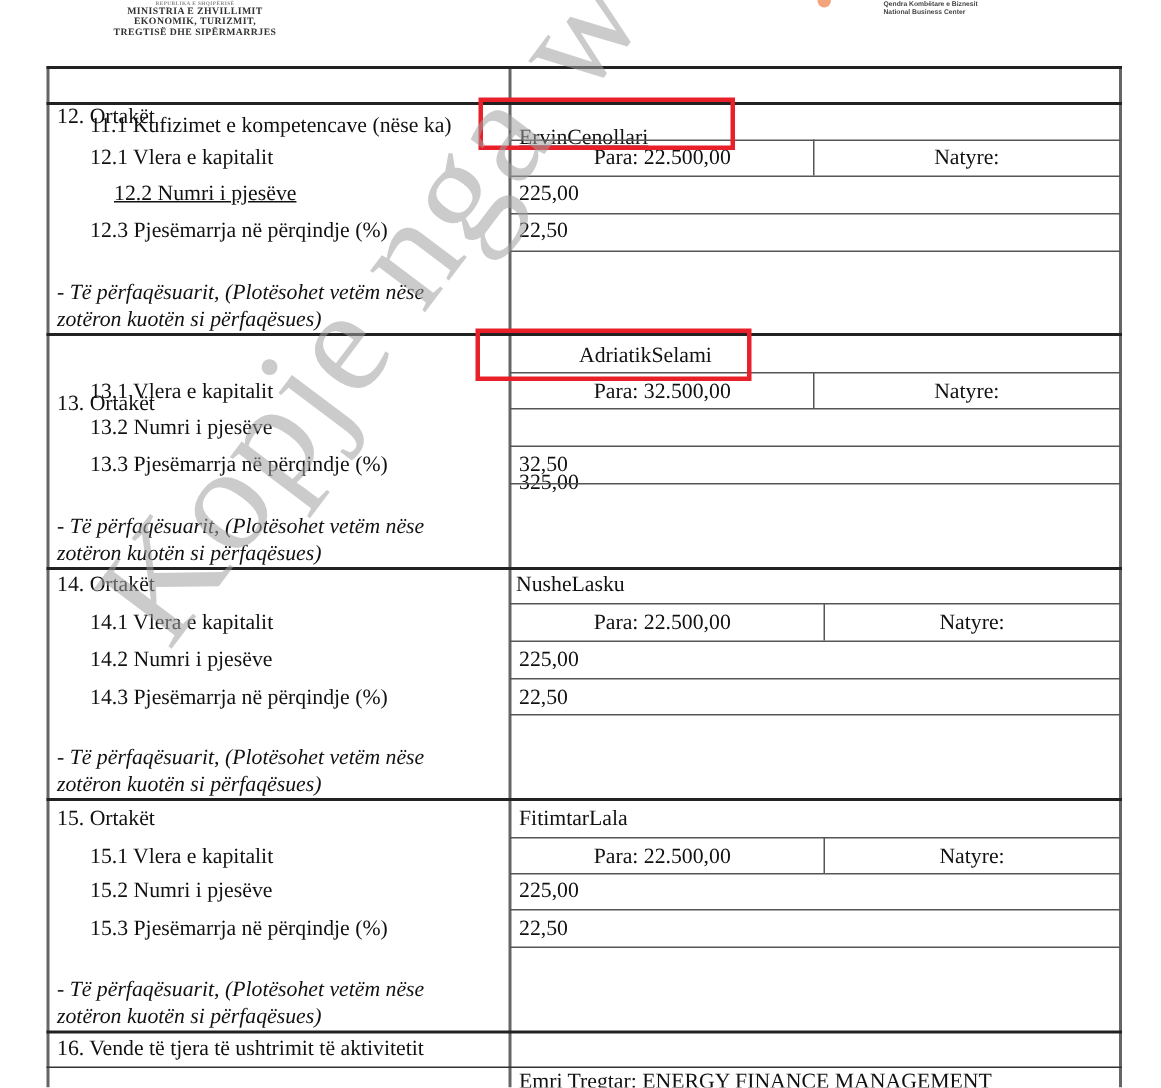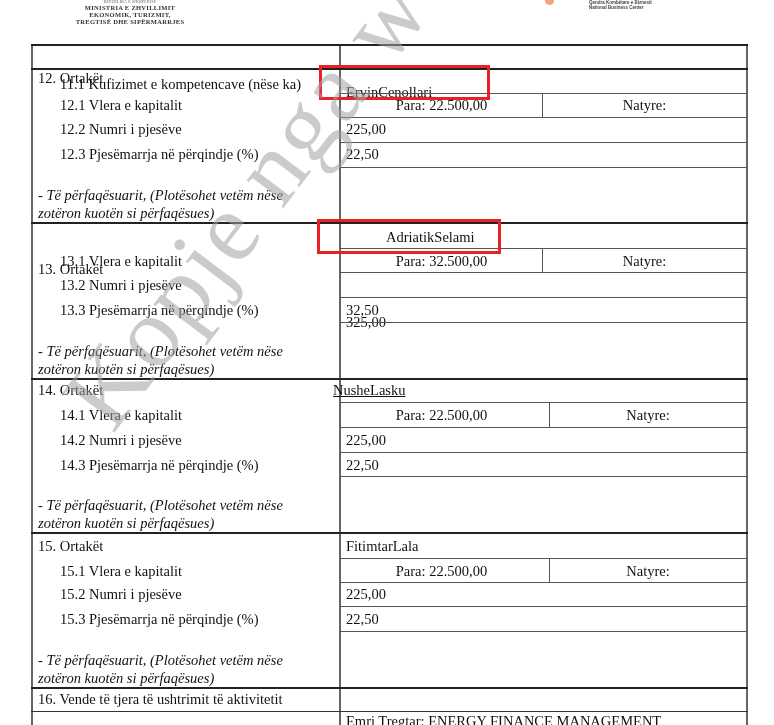--- a/index.html
+++ b/index.html
@@ -49,21 +49,21 @@
   <div class="line hb" style="left:31px;top:68px;width:717px;"></div>
 
   <div class="t" style="left:38px;top:70px;">12. Ortakët</div>
   <div class="t" style="left:346px;top:84px;text-decoration:underline;">ErvinCenollari</div>
   <div class="line h" style="left:340px;top:93px;width:407px;"></div>
   <div class="t" style="left:60px;top:97px;">12.1   Vlera e kapitalit</div>
   <div class="t c" style="left:341px;top:97px;width:201px;">Para: 22.500,00</div>
   <div class="line v" style="left:542px;top:93px;height:24px;background:#555;"></div>
   <div class="t c" style="left:543px;top:97px;width:203px;">Natyre:</div>
   <div class="line h" style="left:340px;top:117px;width:407px;"></div>
-  <div class="t" style="left:60px;top:121px;">12.2   Numri i pjesëve</div>
+  <div class="t" style="left:76px;top:121px;text-decoration:underline;">12.2   Numri i pjesëve</div>
   <div class="t" style="left:346px;top:121px;">225,00</div>
   <div class="line h" style="left:340px;top:142px;width:407px;"></div>
   <div class="t" style="left:60px;top:146px;">12.3   Pjesëmarrja në përqindje (%)</div>
   <div class="t" style="left:346px;top:146px;">22,50</div>
   <div class="line h" style="left:340px;top:167px;width:407px;"></div>
   <div class="t it" style="left:38px;top:187px;">- Të përfaqësuarit, (Plotësohet vetëm nëse</div>
   <div class="t it" style="left:38px;top:205px;">zotëron kuotën si përfaqësues)</div>
   <div class="line hb" style="left:31px;top:222px;width:717px;"></div>
   <div class="hl" style="left:319px;top:65px;width:171px;height:35px;"></div>
 
@@ -80,21 +80,21 @@
   <div class="line h" style="left:340px;top:297px;width:407px;"></div>
   <div class="t" style="left:60px;top:302px;text-align:center;">13.3   Pjesëmarrja në përqindje (%)</div>
   <div class="t" style="left:346px;top:302px;">32,50</div>
   <div class="line h" style="left:340px;top:322px;width:407px;"></div>
   <div class="t it" style="left:38px;top:343px;">- Të përfaqësuarit, (Plotësohet vetëm nëse</div>
   <div class="t it" style="left:38px;top:361px;">zotëron kuotën si përfaqësues)</div>
   <div class="line hb" style="left:31px;top:378px;width:717px;"></div>
   <div class="hl" style="left:317px;top:219px;width:184px;height:35px;"></div>
 
   <div class="t" style="left:38px;top:382px;">14. Ortakët</div>
-  <div class="t" style="left:333px;top:382px;text-decoration:underline;">NusheLasku</div>
+  <div class="t" style="left:344px;top:382px;">NusheLasku</div>
   <div class="line h" style="left:340px;top:402px;width:407px;"></div>
   <div class="t" style="left:60px;top:407px;">14.1   Vlera e kapitalit</div>
   <div class="t c" style="left:341px;top:407px;width:201px;">Para: 22.500,00</div>
   <div class="line v" style="left:549px;top:402px;height:25px;background:#555;"></div>
   <div class="t c" style="left:550px;top:407px;width:196px;">Natyre:</div>
   <div class="line h" style="left:340px;top:427px;width:407px;"></div>
   <div class="t" style="left:60px;top:432px;">14.2   Numri i pjesëve</div>
   <div class="t" style="left:346px;top:432px;">225,00</div>
   <div class="line h" style="left:340px;top:452px;width:407px;"></div>
   <div class="t" style="left:60px;top:457px;">14.3   Pjesëmarrja në përqindje (%)</div>

